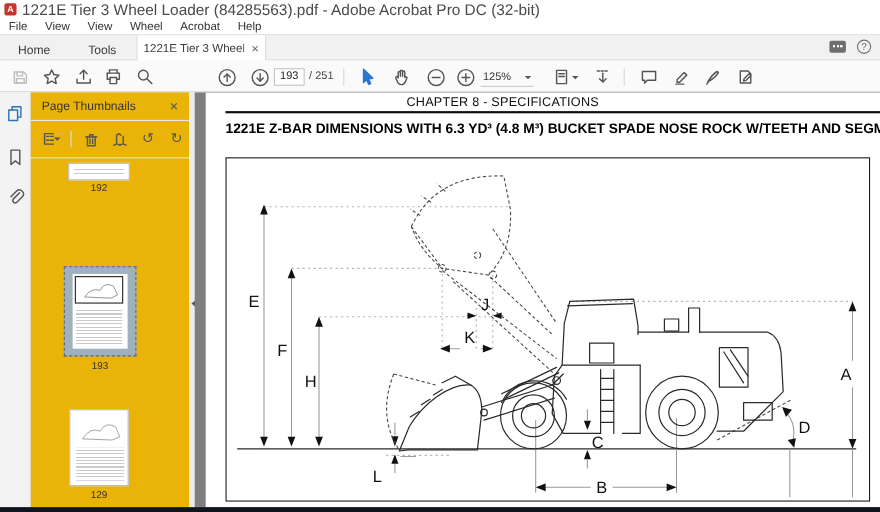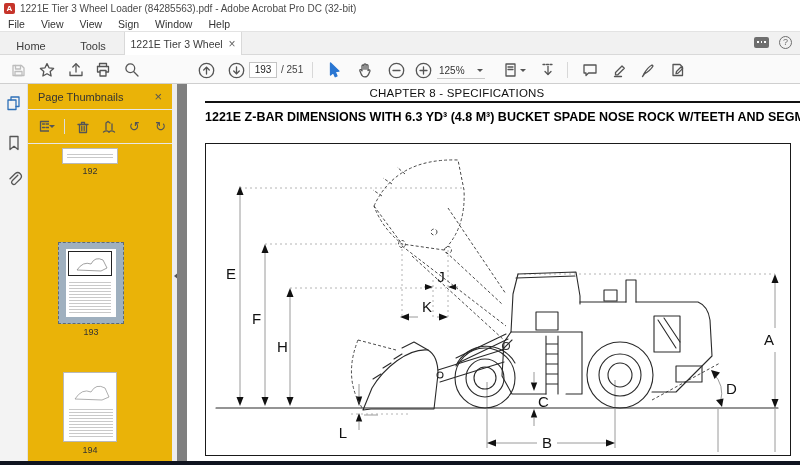--- a/index.html
+++ b/index.html
@@ -3,21 +3,21 @@
 <meta charset="utf-8">
 <style>
   * { margin:0; padding:0; box-sizing:border-box; }
   html,body { width:800px; height:465px; overflow:hidden; }
   body { font-family:"Liberation Sans", sans-serif; background:#fff; position:relative; }
   .abs { position:absolute; }
 
   
   .titlebar { left:0; top:0; width:800px; height:17px; background:#fff; display:flex; align-items:center; padding-left:4px; }
   .acrobat-logo { width:11px; height:11px; background:#c6342b; border-radius:2px; color:#fff; font-size:8px; font-weight:bold; text-align:center; line-height:11px; }
-  .title-text { font-size:10px; color:#4a4a4a; margin-left:5px; white-space:nowrap; }
+  .title-text { font-size:14px; color:#4a4a4a; margin-left:5px; white-space:nowrap; }
 
   
   .menubar { left:0; top:17px; width:800px; height:14px; background:#fff; display:flex; align-items:center; }
   .menu-item { font-size:10.5px; color:#333; padding:0 8px; cursor:default; }
 
   
   .tabbar { left:0; top:31px; width:800px; height:24px; background:#f1f1f1; border-top:1px solid #e3e3e3; border-bottom:1px solid #d9d9d9; }
   .tab { position:absolute; top:0; height:27px; display:flex; align-items:center; justify-content:center; font-size:11px; color:#3b3b3b; }
   .tab-home { left:0; width:62px; }
   .tab-tools { left:62px; width:62px; }
@@ -95,22 +95,22 @@
 
 <div class="abs titlebar">
   <div class="acrobat-logo">A</div>
   <div class="title-text">1221E Tier 3 Wheel Loader (84285563).pdf - Adobe Acrobat Pro DC (32-bit)</div>
 </div>
 
 <div class="abs menubar">
   <span class="menu-item">File</span>
   <span class="menu-item">View</span>
   <span class="menu-item">View</span>
-  <span class="menu-item">Sign</span>
-  <span class="menu-item">Window</span>
+  <span class="menu-item">Wheel</span>
+  <span class="menu-item">Acrobat</span>
   <span class="menu-item">Help</span>
 </div>
 
 <div class="abs tabbar">
   <div class="tab tab-home">Home</div>
   <div class="tab tab-tools">Tools</div>
   <div class="tab tab-doc">
     <span class="doc-label">1221E Tier 3 Wheel...</span>
     <span class="tab-close">×</span>
   </div>
@@ -310,21 +310,21 @@
       </div>
     </div>
     <div class="thumb-label" style="left:30px; top:183px; width:66px;">193</div>
 
     <div class="thumb" style="left:35px; top:228px; width:54px; height:70px;">
       <svg width="52" height="28" style="position:absolute;left:1px;top:4px">
           <path d="M10,22 q7,-11 16,-7 q5,-9 14,-4 l4,9 -7,3 z" fill="none" stroke="#999" stroke-width="0.8"></path>
         </svg>
       <div class="mini-table" style="position:absolute; left:5px; top:34px; width:44px; height:30px;"></div>
     </div>
-    <div class="thumb-label" style="left:35px; top:301px; width:54px;">194</div>
+    <div class="thumb-label" style="left:35px; top:301px; width:54px;">129</div>
 
   </div>
 </div>
 
 <div class="abs collapse-handle"></div>
 <div class="abs collapse-arrow"></div>
 
 <div class="abs canvas">
   <div class="page">
     <div class="chapter-header">CHAPTER 8 - SPECIFICATIONS</div>

